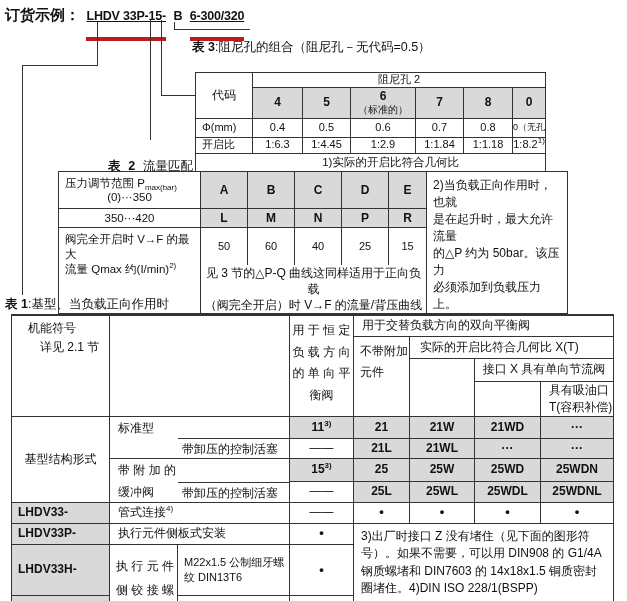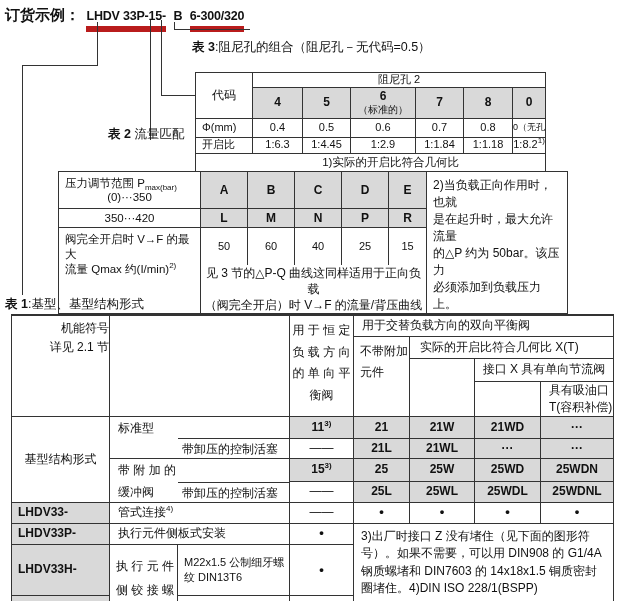--- a/index.html
+++ b/index.html
@@ -14,21 +14,21 @@
   sub{font-size:8px;line-height:0;}
   table{border-collapse:collapse;table-layout:fixed;}
   td{border:1px solid #333;padding:0;font-size:12px;color:#111;text-align:center;
      vertical-align:middle;overflow:hidden;line-height:1.25;}
   .g{background:#d9d9d9;}
   .left{text-align:left;}
   .vtop{vertical-align:top;}
   .pl6{padding-left:6px;} .pl8{padding-left:8px;} .pl10{padding-left:10px;}
   .f10{font-size:10px;} .f11{font-size:11px;} .f115{font-size:11.5px;}
   .code-seg{font-weight:bold;font-size:12.5px;letter-spacing:-0.2px;}
-  .u{border-bottom:6px solid #b91c1c;padding-bottom:3px;}
+  .u{border-bottom:4px solid #b91c1c;padding-bottom:14px;text-decoration:underline;}
   .title{font-size:12.5px;}
   .c23cell{position:relative;}
   .c23cell .rule{position:absolute;height:1px;background:#333;right:0;}
   .c23cell .tag{position:absolute;font-size:12px;white-space:nowrap;}
   .fnote{font-size:12px;line-height:17.5px;padding:4px 6px 2px 7px;text-align:left;vertical-align:top;margin-left:11px;}
   .bullet{font-size:13px;font-weight:bold;}
 </style>
 </head>
 <body>
 
@@ -97,21 +97,21 @@
       <td class="f11">1:1.84</td>
       <td class="f11">1:1.18</td>
       <td class="f11 nowrap"><span>1:8.2</span><sup>1)</sup></td>
     </tr>
     <tr style="height:18px;">
       <td colspan="7" class="f115" style="padding-left:40px;">1)实际的开启比符合几何比</td>
     </tr>
   </tbody>
     </table>
 
-  <div class="abs title" style="left:108px;top:126px;">
+  <div class="abs title" style="left:108px;top:158px;font-family:Liberation Mono, monospace;">
     <b>表 2</b><span> 流量匹配</span>
   </div>
   <table class="abs" style="left:58px;top:171px;width:509px;">
     <colgroup>
         <col style="width:142px">
         <col style="width:47px">
         <col style="width:47px">
         <col style="width:47px">
         <col style="width:47px">
         <col style="width:38px">
@@ -151,37 +151,37 @@
       <td class="f11" style="border-bottom:none;">15</td>
     </tr>
     <tr style="height:37px;">
       <td colspan="5" class="preline" style="border-top:none;font-size:12px;line-height:16px;">见 3 节的△P-Q 曲线这同样适用于正向负载
 （阀完全开启）时 V→F 的流量/背压曲线</td>
     </tr>
   </tbody>
     </table>
 
   <div class="abs title" style="left:5px;top:296px;">
-    <b>表 1</b><span>:基型、基型结构形式</span>
+    <b>表 1</b><span>:基型、当负载正向作用时</span>
   </div>
   <table class="abs" style="left:11px;top:314px;width:602px;border-top:2px solid #333;">
     <colgroup>
         <col style="width:98px">
         <col style="width:68px">
         <col style="width:112px">
         <col style="width:64px">
         <col style="width:56px">
         <col style="width:65px">
         <col style="width:66px">
         <col style="width:73px">
       </colgroup>
 
     <tbody>
         <tr style="height:21px;">
-      <td rowspan="4" class="left vtop" style="padding-top:5px;text-align:right;">
+      <td rowspan="4" class="left vtop" style="padding-top:5px;">
         <div style="padding-left:16px;">机能符号</div>
         <div style="padding-left:28px;padding-top:4px;">详见 2.1 节</div>
       </td>
       <td colspan="2" rowspan="4"></td>
       <td rowspan="4" class="vtop preline" style="line-height:21.5px;padding-top:4px;">用 于 恒 定
 负 载 方 向
 的 单 向 平
 衡阀</td>
       <td colspan="4" class="left pl8">用于交替负载方向的双向平衡阀</td>
     </tr>

